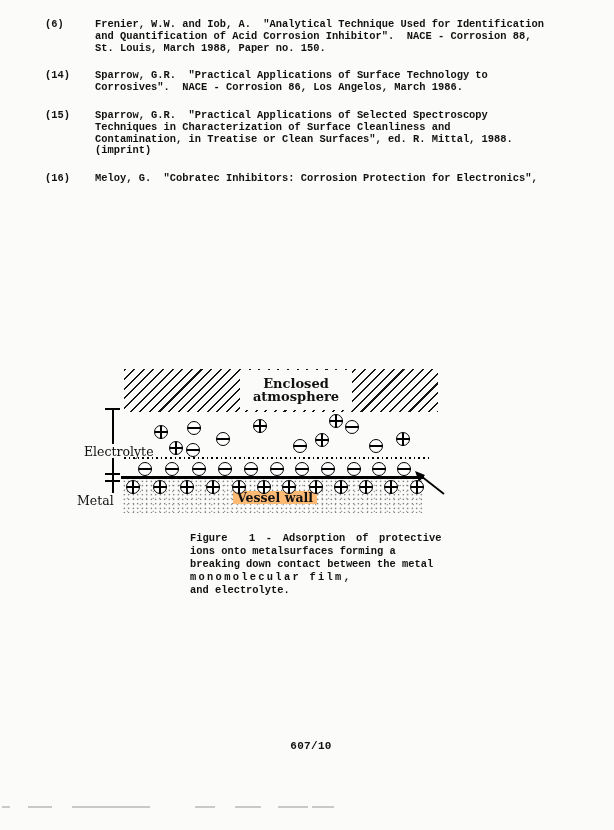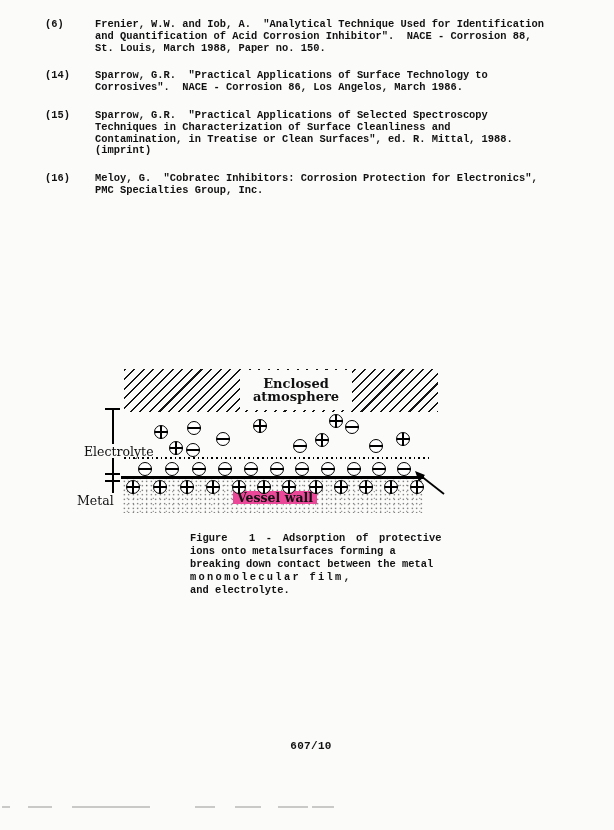--- a/index.html
+++ b/index.html
@@ -24,21 +24,21 @@
   .vseg{position:absolute;left:112px;width:1.7px;background:#000;}
   .hcap{position:absolute;left:105px;width:15px;height:1.7px;background:#000;}
   .dotline{position:absolute;left:124px;top:457px;width:305px;height:2px;
            background:repeating-linear-gradient(90deg,#000 0 1.6px,transparent 1.6px 4.6px);}
   .metal-line{position:absolute;left:121px;top:476px;width:303px;height:2.6px;background:#000;}
   .stipple{position:absolute;left:122px;top:479px;width:302px;height:34px;
            background-image:radial-gradient(circle,#2b2b2b 0.55px,transparent 0.95px),
                             radial-gradient(circle,#555 0.5px,transparent 0.9px);
            background-size:4.5px 4.5px,6.5px 6.5px;background-position:0 0,2px 3px;}
   .vessel-label{position:absolute;left:233px;top:491px;width:84px;text-align:center;
-                background:#ec4899;font-family:"DejaVu Serif","Liberation Serif",serif;
+                background:#fdba74;font-family:"DejaVu Serif","Liberation Serif",serif;
                 font-weight:bold;font-size:12.5px;line-height:13px;z-index:4;}
   .ion{position:absolute;width:14px;height:14px;box-sizing:border-box;border:1.6px solid #000;
        border-radius:50%;background:#fff;z-index:5;}
   .ion::before{content:"";position:absolute;left:-0.5px;right:-0.5px;top:50%;height:1.6px;
                margin-top:-0.8px;background:#000;}
   .ion.plus::after{content:"";position:absolute;top:-0.5px;bottom:-0.5px;left:50%;width:1.6px;
                    margin-left:-0.8px;background:#000;}
   .film-note{position:absolute;left:435px;top:467px;width:122px;text-align:center;
              font-family:"DejaVu Serif","Liberation Serif",serif;font-weight:bold;
              font-size:12.5px;line-height:13.5px;}
@@ -81,21 +81,20 @@
           <div class="ref-line">Sparrow, G.R.  "Practical Applications of Selected Spectroscopy</div>
           <div class="ref-line">Techniques in Characterization of Surface Cleanliness and</div>
           <div class="ref-line">Contamination, in Treatise or Clean Surfaces", ed. R. Mittal, 1988.</div>
           <div class="ref-line">(imprint)</div>
         </div>
       </div>
       <div class="ref">
         <span class="ref-num">(16)</span>
         <div>
           <div class="ref-line">Meloy, G.  "Cobratec Inhibitors: Corrosion Protection for Electronics",</div>
-          <div class="ref-line">PMC Specialties Group, Inc.</div>
         </div>
       </div>
     </div>
 
   <div id="figure">
 
     <div class="hatch"></div>
     <div class="atm-label">
       <span>Enclosed</span>
       <span>atmosphere</span>

